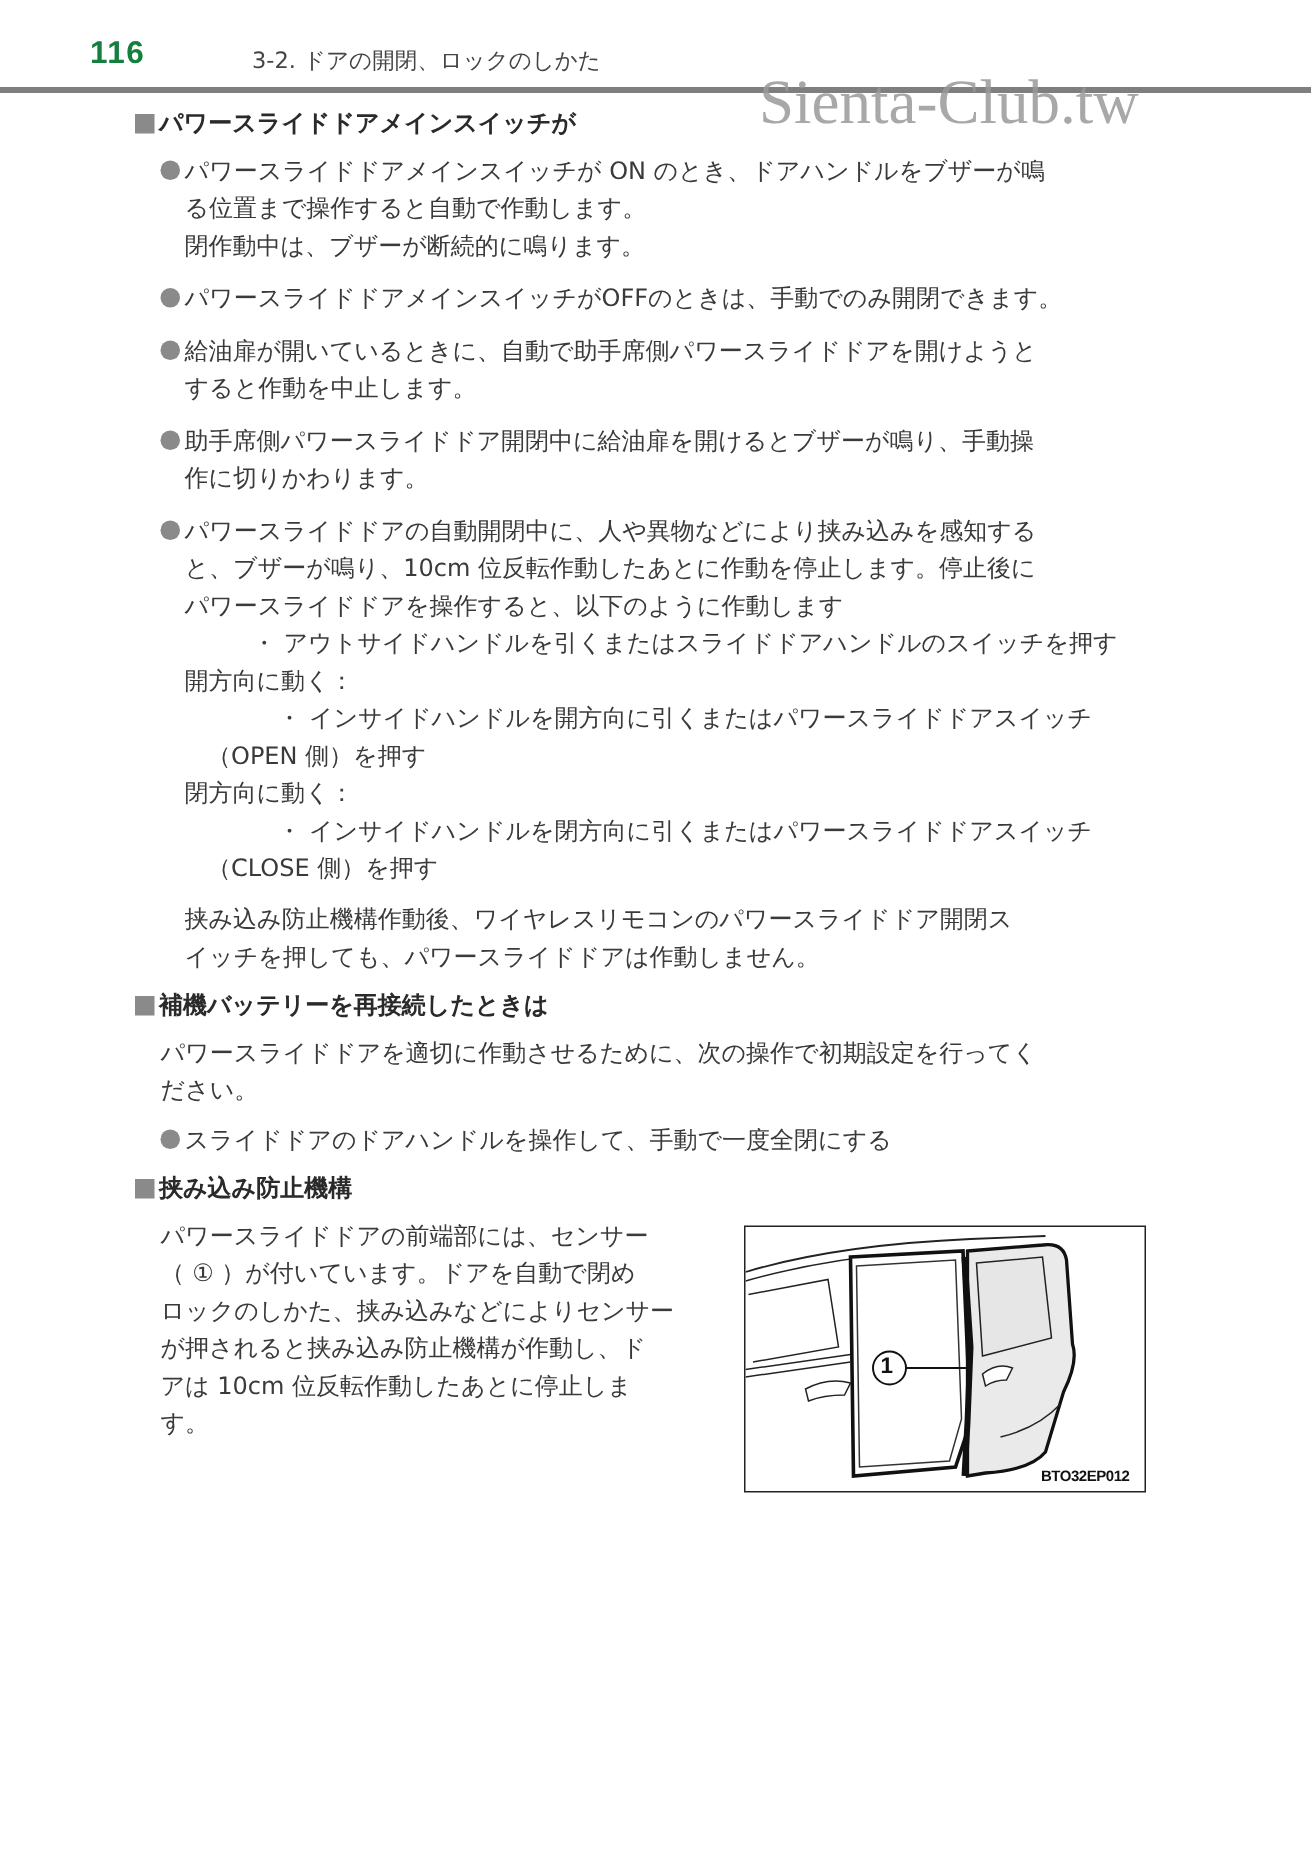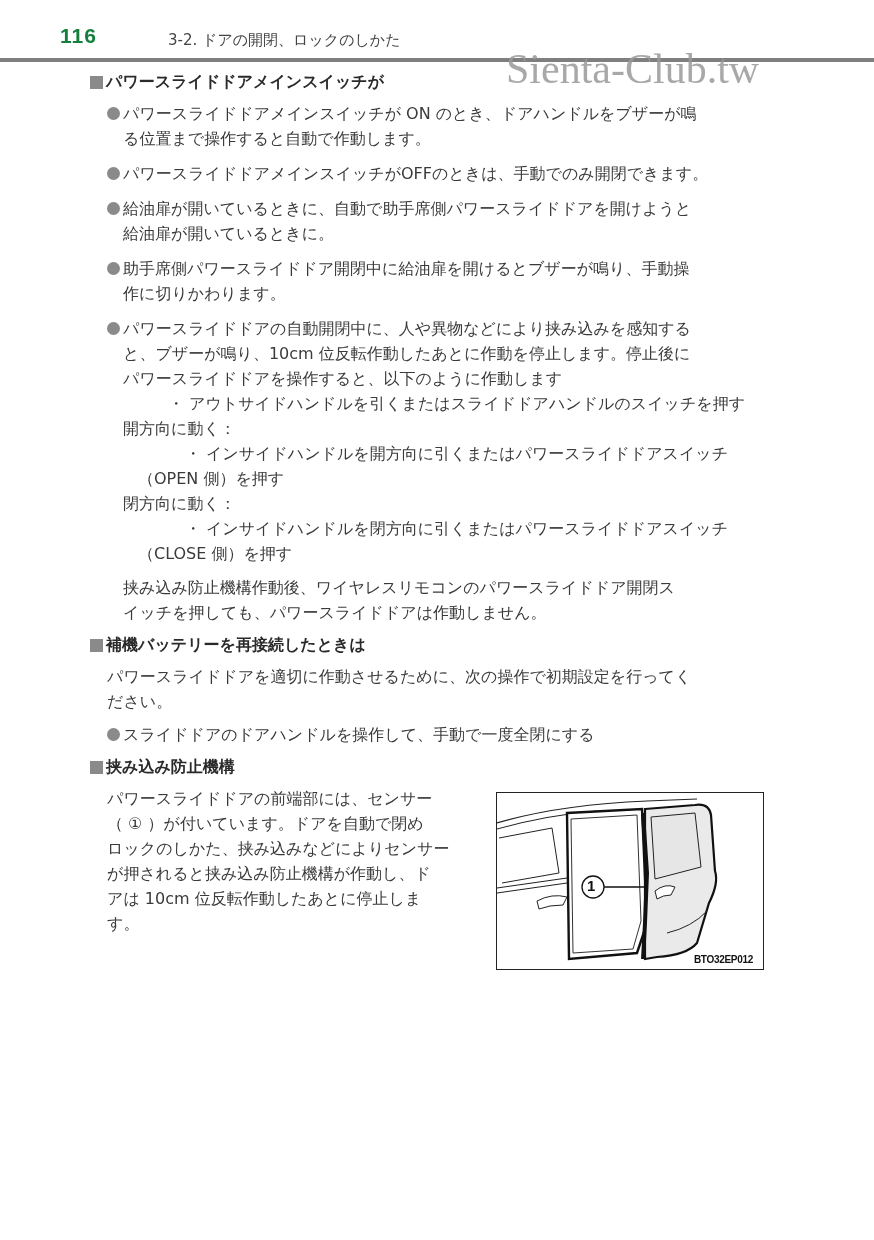--- a/index.html
+++ b/index.html
@@ -63,31 +63,32 @@
   <div>
     <div class="sec-heading">
       <span class="square"></span>
       <span>パワースライドドアメインスイッチが</span>
     </div>
 
     <div class="bullet-item">
       <span class="dot"></span>
       <span class="line">パワースライドドアメインスイッチが ON のとき、ドアハンドルをブザーが鳴</span>
       <span class="line">る位置まで操作すると自動で作動します。</span>
+      <span class="line">閉作動中は、ブザーが断続的に鳴ります。</span>
     </div>
 
     <div class="bullet-item">
       <span class="dot"></span>
       <span class="line">パワースライドドアメインスイッチがOFFのときは、手動でのみ開閉できます。</span>
     </div>
 
     <div class="bullet-item">
       <span class="dot"></span>
       <span class="line">給油扉が開いているときに、自動で助手席側パワースライドドアを開けようと</span>
-      <span class="line">給油扉が開いているときに。</span>
+      <span class="line">すると作動を中止します。</span>
     </div>
 
     <div class="bullet-item">
       <span class="dot"></span>
       <span class="line">助手席側パワースライドドア開閉中に給油扉を開けるとブザーが鳴り、手動操</span>
       <span class="line">作に切りかわります。</span>
     </div>
 
     <div class="bullet-item">
       <span class="dot"></span>

